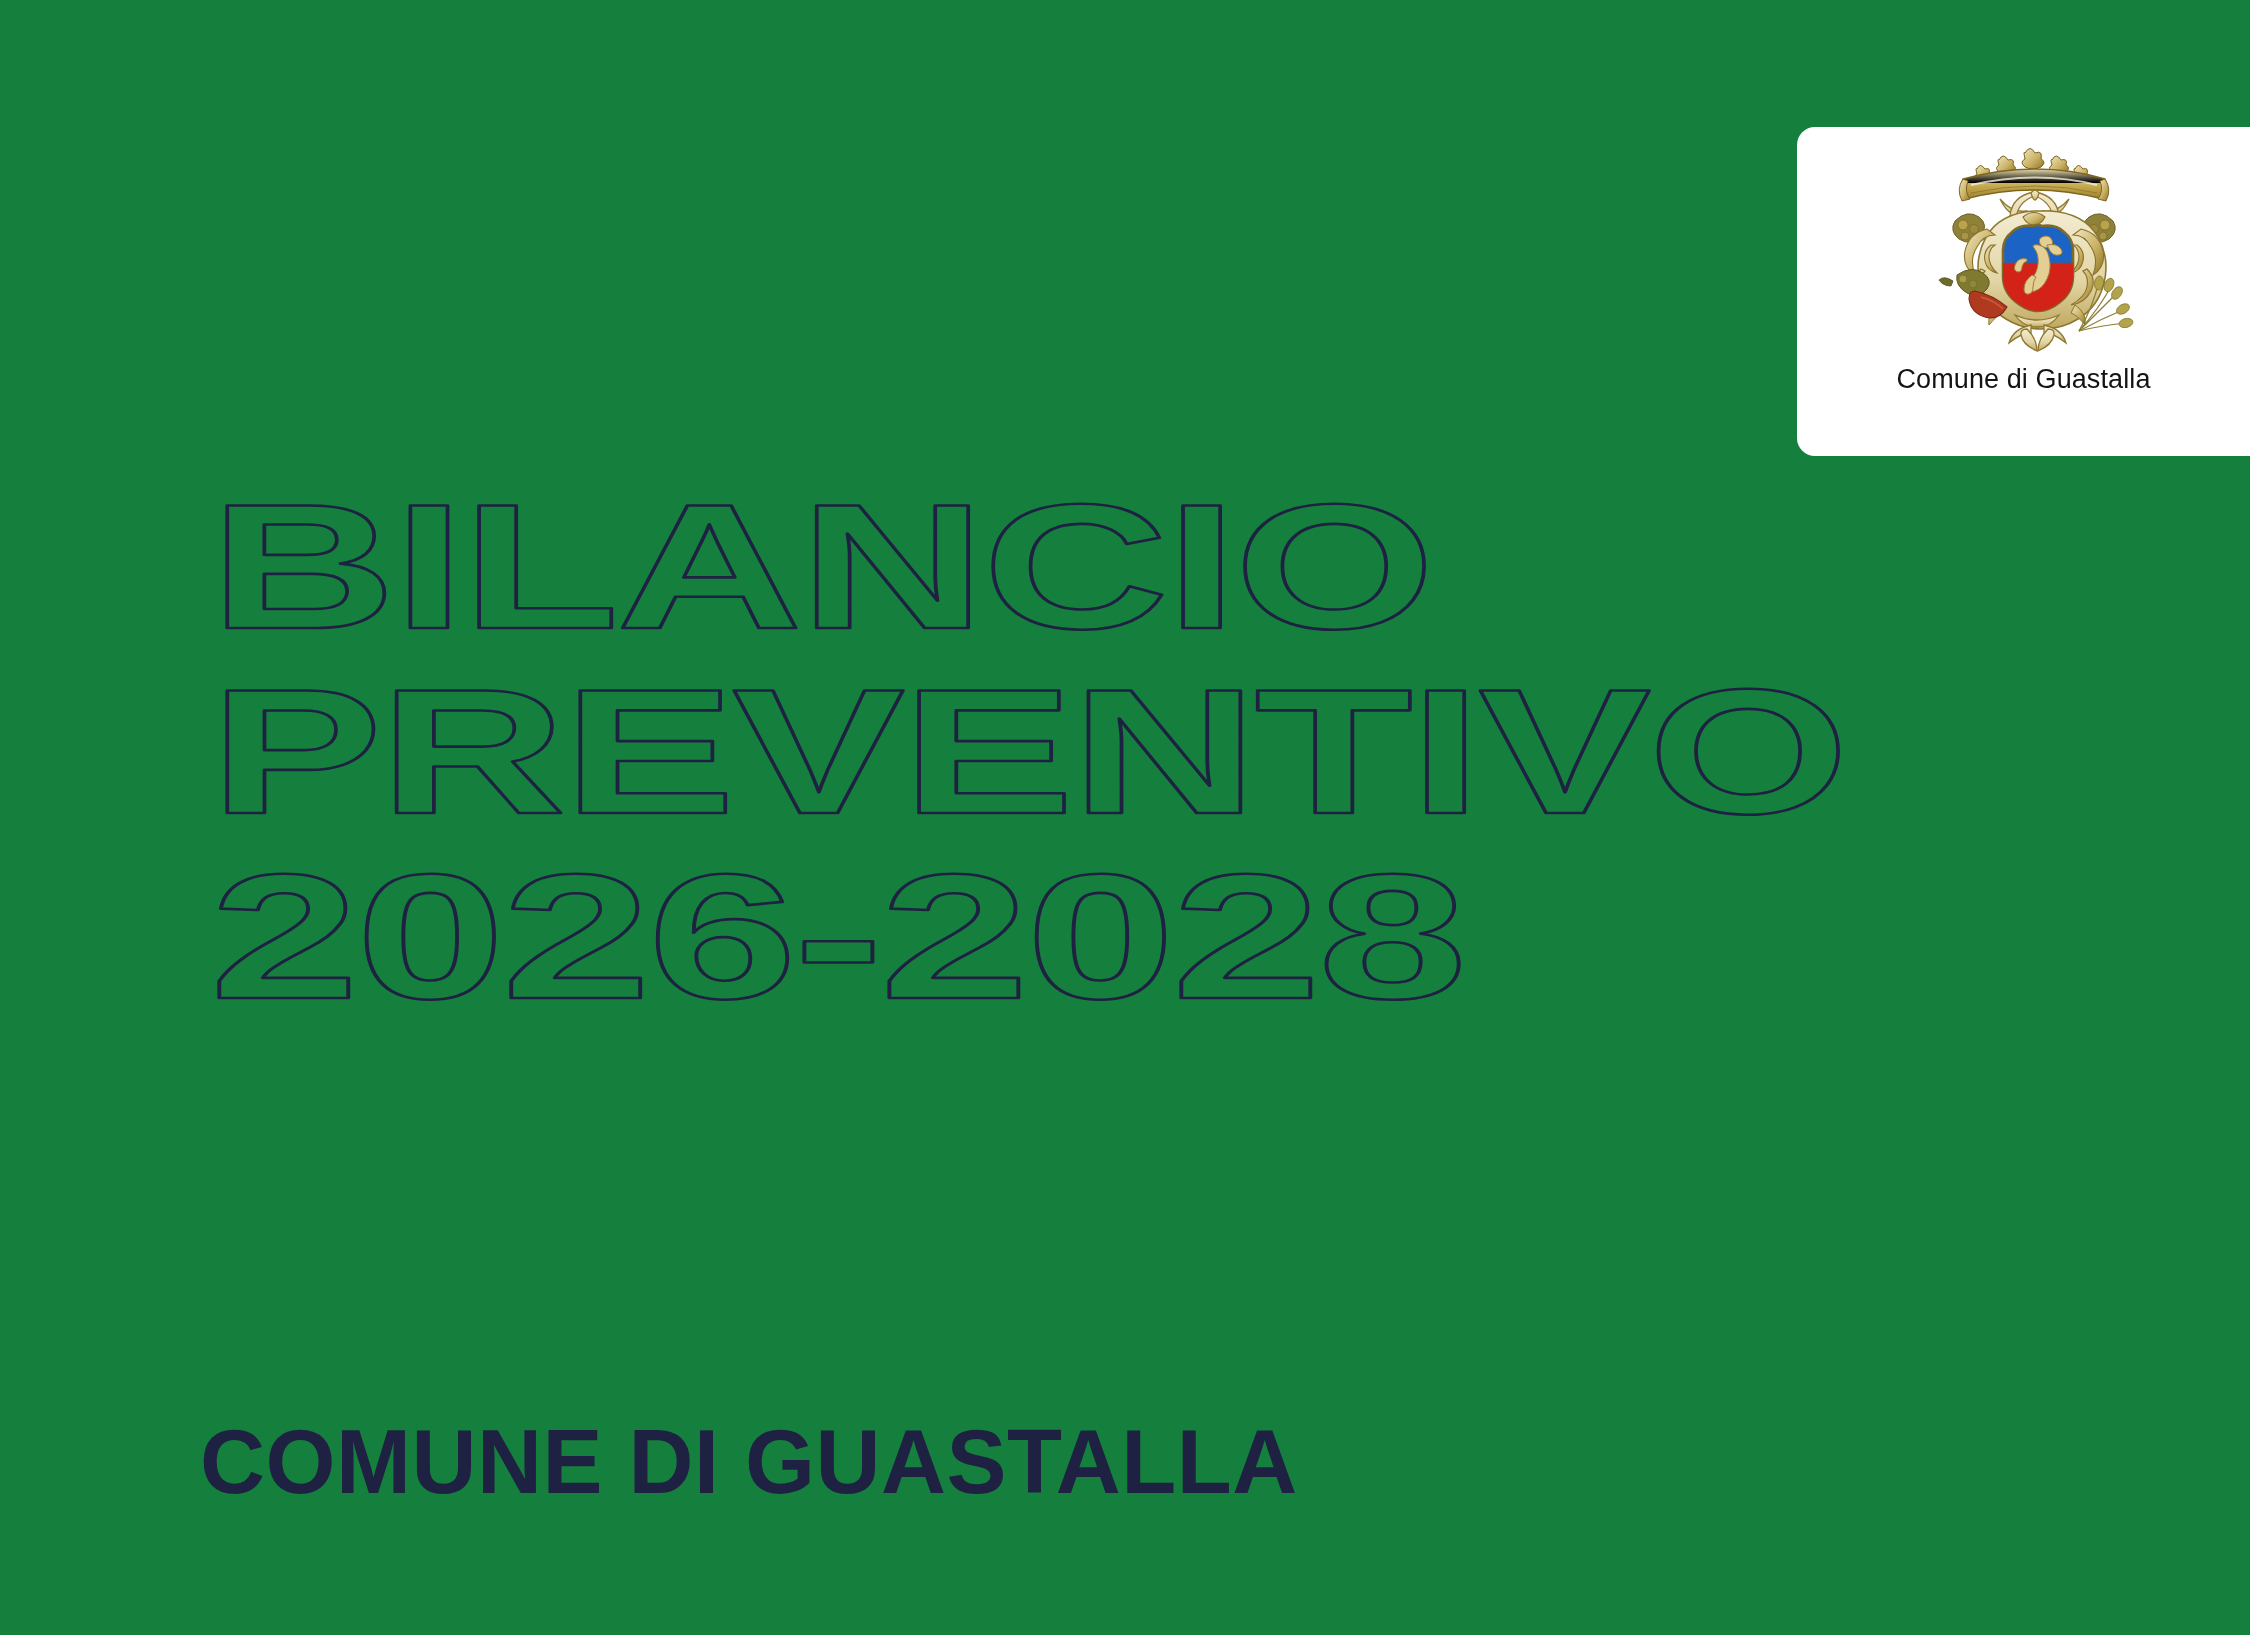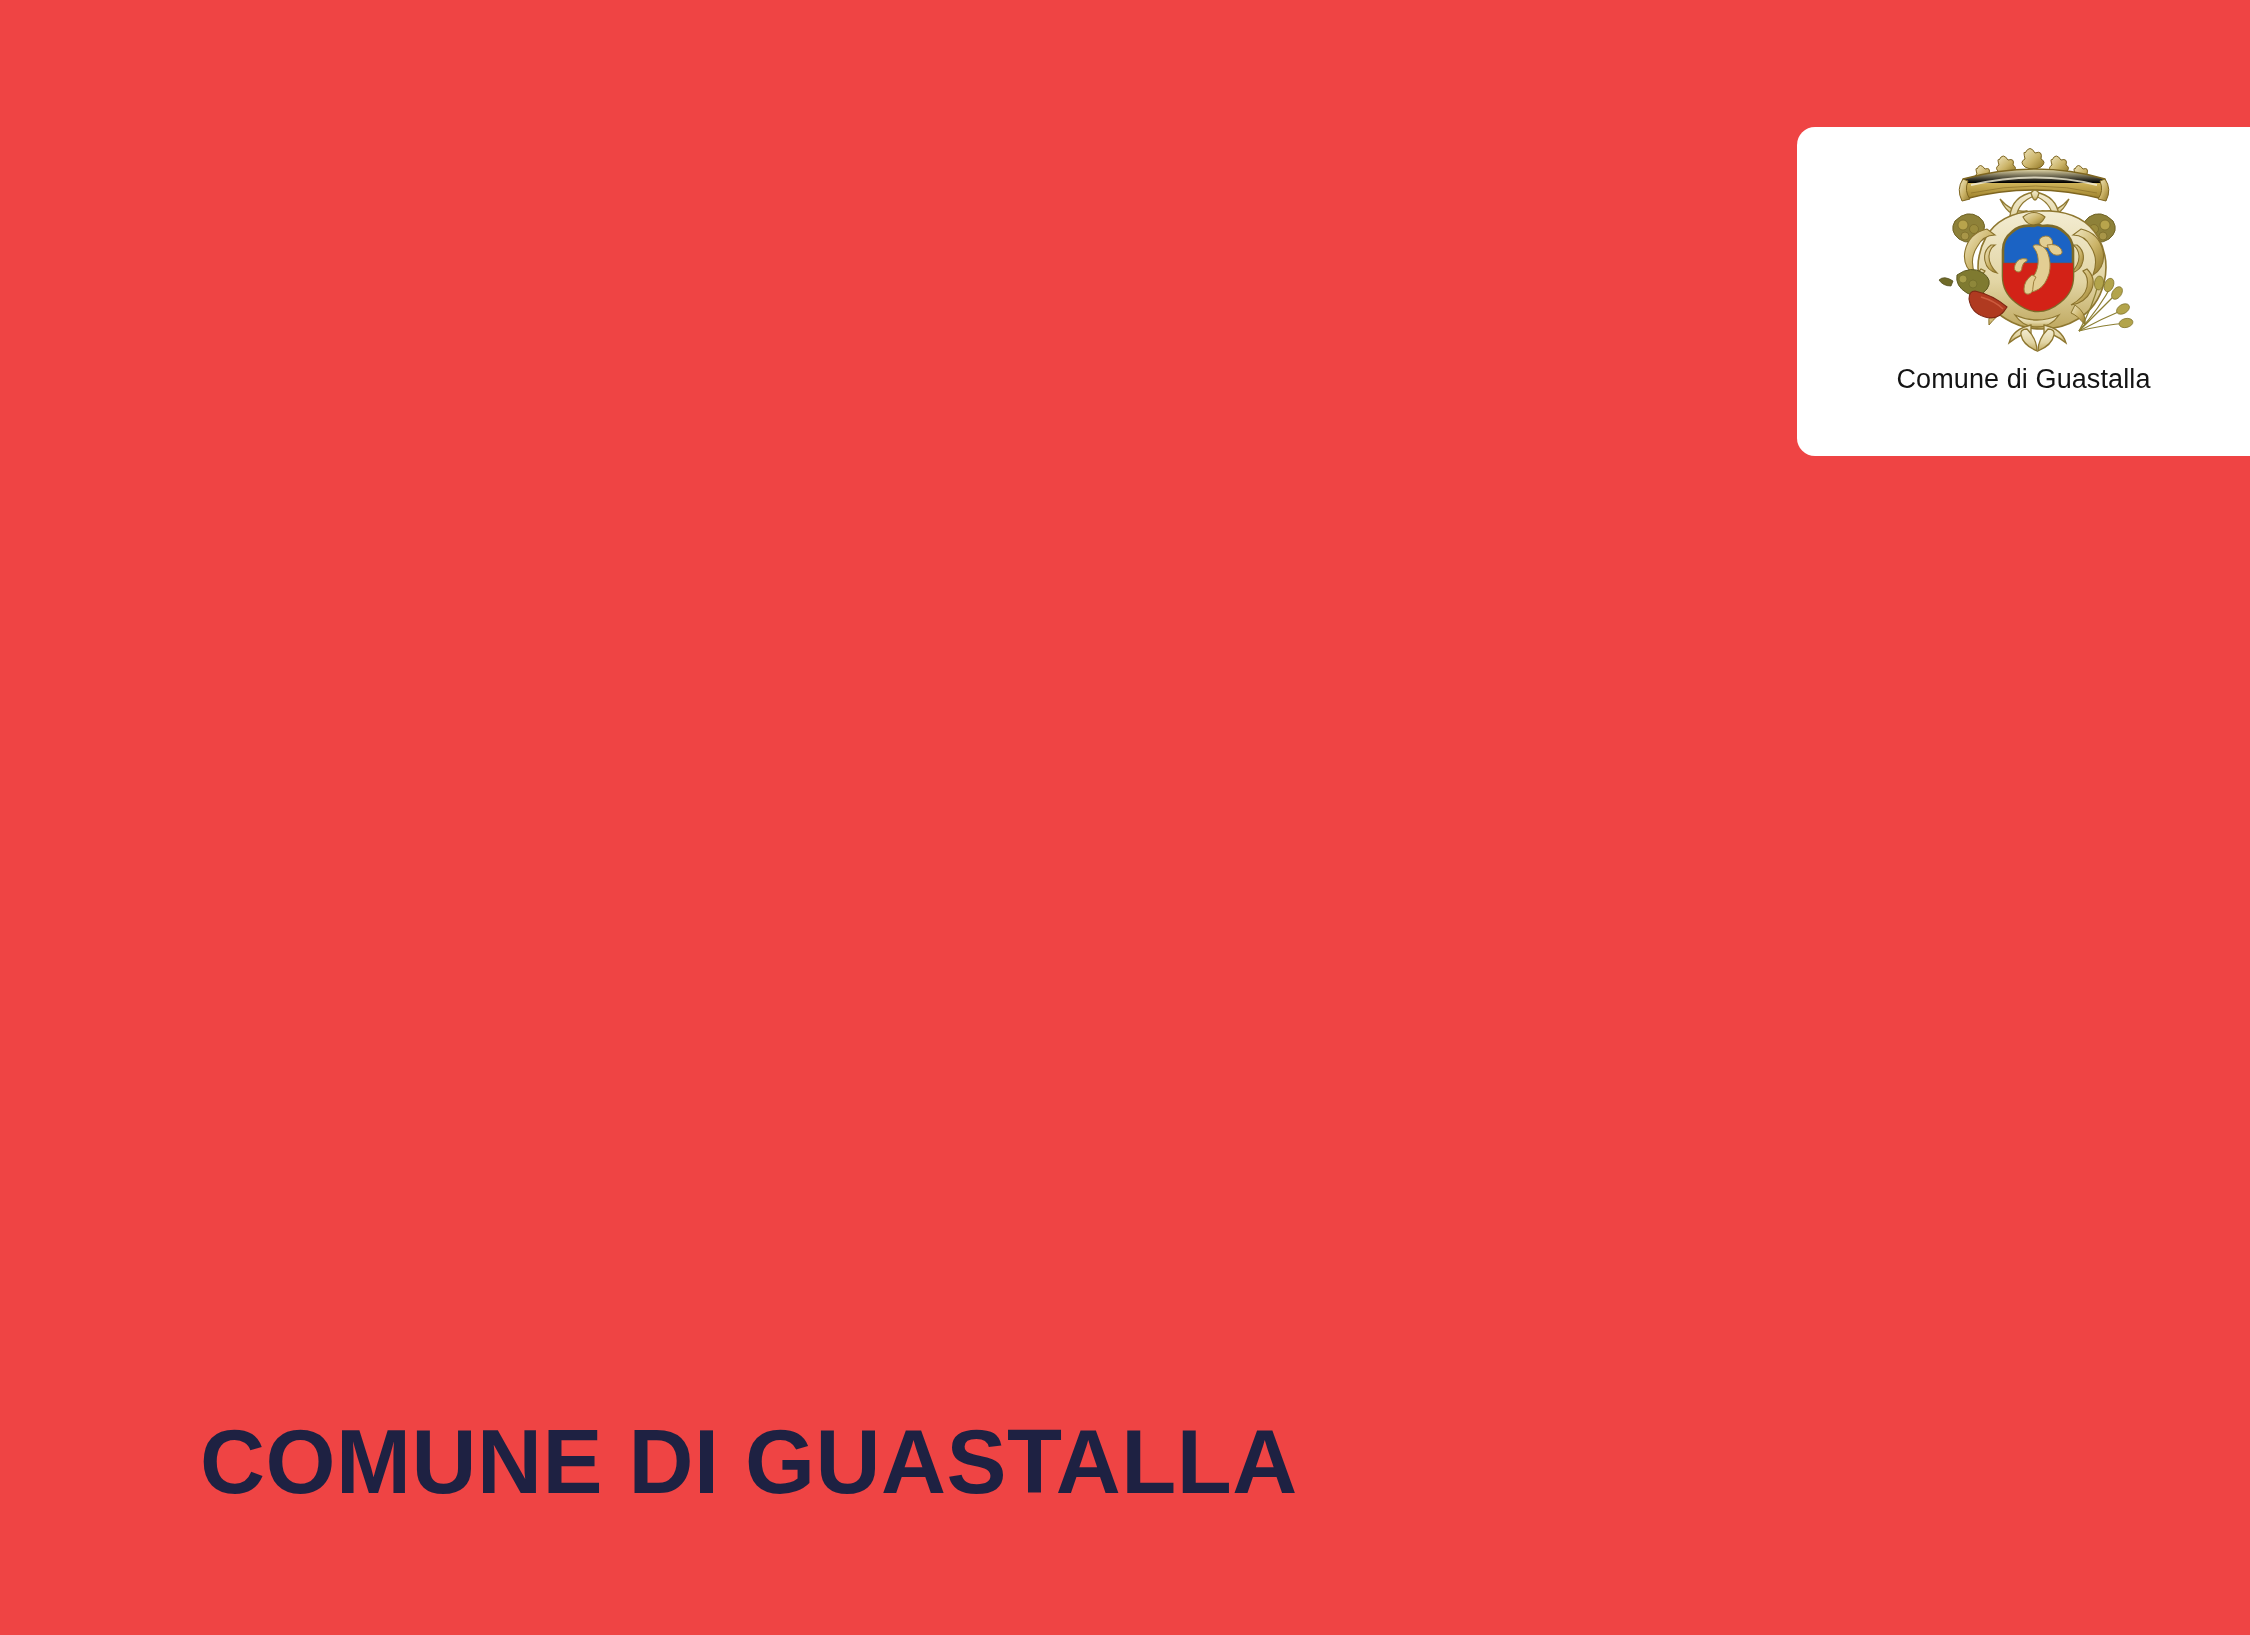--- a/index.html
+++ b/index.html
@@ -10,21 +10,21 @@
     width: 2250px;
     height: 1635px;
     overflow: hidden;
     font-family: "Liberation Sans", sans-serif;
   }
 
   #slide {
     position: relative;
     width: 2250px;
     height: 1635px;
-    background: #ef4444;
+    background: #15803d;
     overflow: hidden;
   }
 
   
   #logo-card {
     position: absolute;
     left: 1797px;
     top: 127px;
     width: 490px;        
     height: 329px;
@@ -255,16 +255,23 @@
           <ellipse cx="199" cy="190" rx="4.5" ry="7" transform="rotate(78 199 190)"></ellipse>
           <ellipse cx="182" cy="152" rx="4.5" ry="7" transform="rotate(22 182 152)"></ellipse>
           <ellipse cx="172" cy="150" rx="4.5" ry="7" transform="rotate(8 172 150)"></ellipse>
         </g>
       </svg>
     </div>
 
     <div id="logo-caption">Comune di Guastalla</div>
   </div>
 
+  <div id="title-block">
+    <svg viewBox="0 0 1750 640" width="1750" height="640" xmlns="http://www.w3.org/2000/svg">
+      <text class="outline-text" x="4" y="155" textLength="1222" lengthAdjust="spacingAndGlyphs">BILANCIO</text>
+      <text class="outline-text" x="4" y="340" textLength="1636" lengthAdjust="spacingAndGlyphs">PREVENTIVO</text>
+      <text class="outline-text" x="4" y="525" textLength="1254" lengthAdjust="spacingAndGlyphs">2026-2028</text>
+    </svg>
+  </div>
 
   <div id="footer-title">COMUNE DI GUASTALLA</div>
 
 </div>
 
 </body></html>

